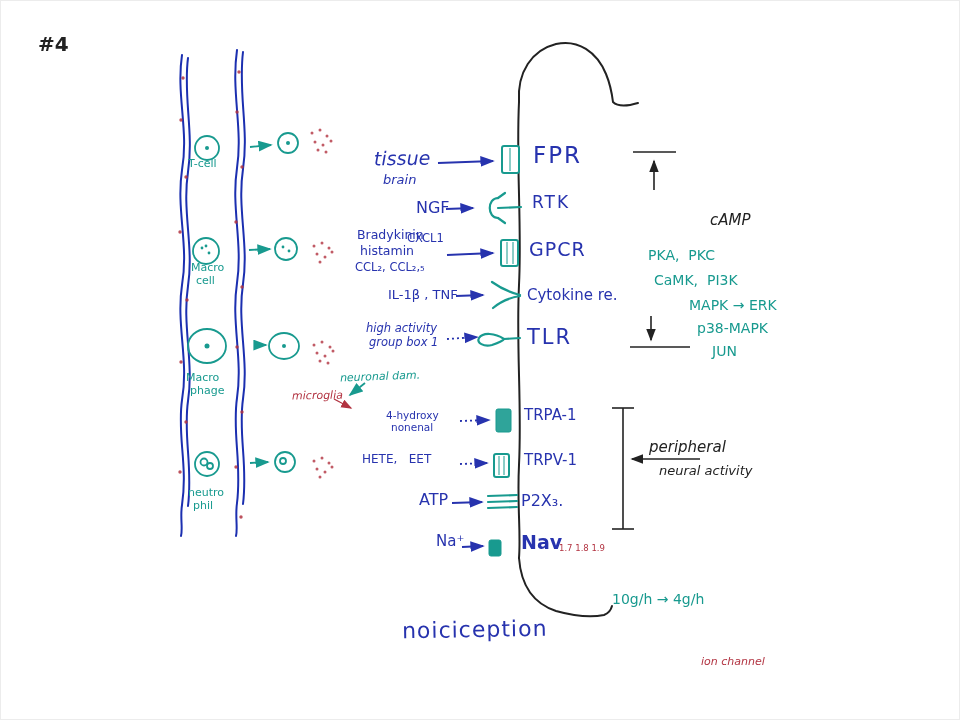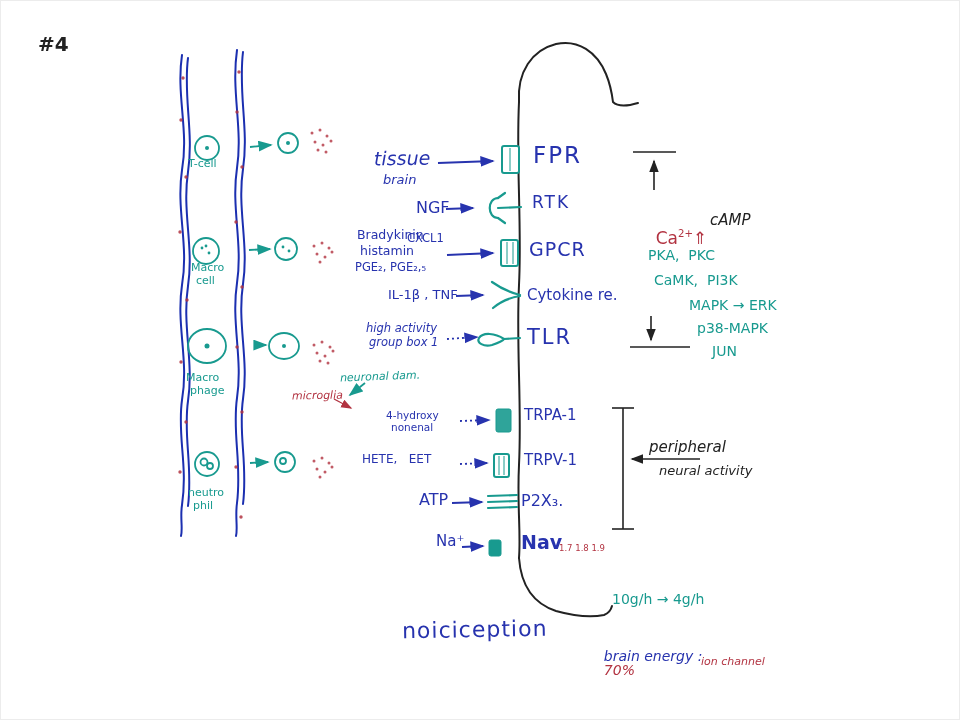--- a/index.html
+++ b/index.html
@@ -205,54 +205,47 @@
 
   <div class="lbl c-teal hand r1" style="left:340px;top:371px;font-size:11px">neuronal dam.</div>
   <div class="lbl c-red hand r2" style="left:292px;top:390px;font-size:11px">microglia</div>
 
   <div class="lbl c-blue hand r2" style="left:374px;top:149px;font-size:19px">tissue</div>
   <div class="lbl c-blue hand" style="left:383px;top:173px;font-size:13px">brain</div>
   <div class="lbl c-blue" style="left:416px;top:200px;font-size:16px">NGF</div>
   <div class="lbl c-blue" style="left:357px;top:228px;font-size:12.5px">Bradykinin</div>
   <div class="lbl c-blue" style="left:360px;top:244px;font-size:12.5px">histamin</div>
   <div class="lbl c-blue" style="left:407px;top:232px;font-size:11.5px">CXCL1</div>
-  <div class="lbl c-blue" style="left:355px;top:261px;font-size:11.5px">PGE₂, PGE₂,₅</div>
+  <div class="lbl c-blue" style="left:355px;top:261px;font-size:11.5px">CCL₂, CCL₂,₅</div>
   <div class="lbl c-blue" style="left:388px;top:288px;font-size:13px">IL-1β , TNF</div>
   <div class="lbl c-blue hand" style="left:366px;top:322px;font-size:11.5px">high activity</div>
   <div class="lbl c-blue hand" style="left:369px;top:336px;font-size:11.5px">group box 1</div>
   <div class="lbl c-blue" style="left:386px;top:410px;font-size:10.5px">4-hydroxy</div>
   <div class="lbl c-blue" style="left:391px;top:422px;font-size:10.5px">nonenal</div>
   <div class="lbl c-blue" style="left:362px;top:453px;font-size:12px">HETE,   EET</div>
   <div class="lbl c-blue" style="left:419px;top:492px;font-size:16px">ATP</div>
   <div class="lbl c-blue" style="left:436px;top:534px;font-size:15px">Na⁺</div>
 
   <div class="lbl c-blue" style="left:533px;top:143px;font-size:23px;letter-spacing:2px">FPR</div>
   <div class="lbl c-blue" style="left:532px;top:194px;font-size:17px;letter-spacing:2px">RTK</div>
   <div class="lbl c-blue" style="left:529px;top:240px;font-size:19px;letter-spacing:1px">GPCR</div>
   <div class="lbl c-blue" style="left:527px;top:288px;font-size:15px">Cytokine re.</div>
   <div class="lbl c-blue" style="left:527px;top:326px;font-size:21px;letter-spacing:2px">TLR</div>
   <div class="lbl c-blue" style="left:524px;top:408px;font-size:15px">TRPA-1</div>
   <div class="lbl c-blue" style="left:524px;top:453px;font-size:15px">TRPV-1</div>
   <div class="lbl c-blue" style="left:521px;top:493px;font-size:16px">P2X₃.</div>
   <div class="lbl c-blue bold" style="left:521px;top:533px;font-size:19px">Nav</div>
   <div class="lbl c-red" style="left:559px;top:544px;font-size:8.5px">1.7 1.8 1.9</div>
 
-  <div class="lbl" style="left:634px;top:211px;font-size:17px">
-    <span class="c-red">Ca</span><span class="c-red sup">2+</span><span class="c-red">⇑</span>
-  </div>
   <div class="lbl c-ink hand" style="left:710px;top:213px;font-size:15px">cAMP</div>
   <div class="lbl c-teal" style="left:648px;top:248px;font-size:14px">PKA,  PKC</div>
   <div class="lbl c-teal" style="left:654px;top:273px;font-size:14px">CaMK,  PI3K</div>
   <div class="lbl c-teal" style="left:689px;top:298px;font-size:14px">MAPK → ERK</div>
   <div class="lbl c-teal" style="left:697px;top:321px;font-size:14px">p38-MAPK</div>
   <div class="lbl c-teal" style="left:712px;top:344px;font-size:14px">JUN</div>
 
   <div class="lbl c-ink hand" style="left:649px;top:440px;font-size:15px">peripheral</div>
   <div class="lbl c-ink hand" style="left:659px;top:464px;font-size:13px">neural activity</div>
   <div class="lbl c-blue r2" style="left:402px;top:618px;font-size:22px;letter-spacing:1px">noiciception</div>
   <div class="lbl c-teal" style="left:612px;top:592px;font-size:14px">10g/h → 4g/h</div>
-  <div class="lbl hand" style="left:586px;top:634px;font-size:14px">
-    <span class="c-blue">brain energy :</span>
-    <span class="c-red">70%</span>
-  </div>
   <div class="lbl c-red hand" style="left:701px;top:656px;font-size:11px">ion channel</div>
 
 </div>
 
 </body></html>

